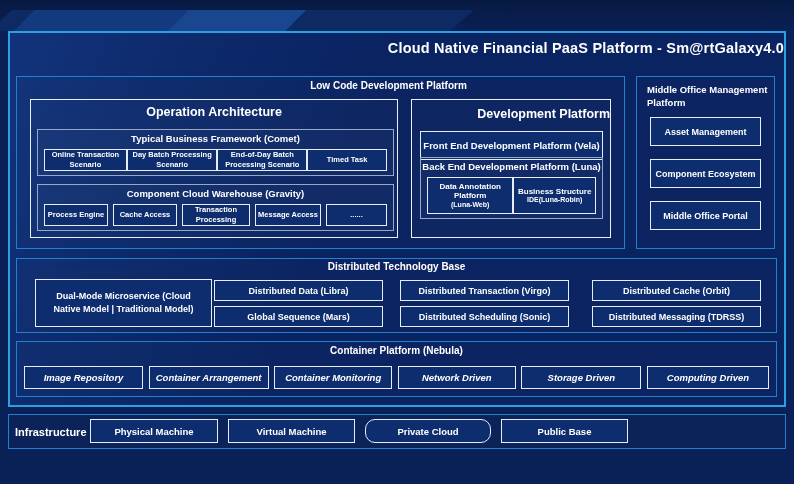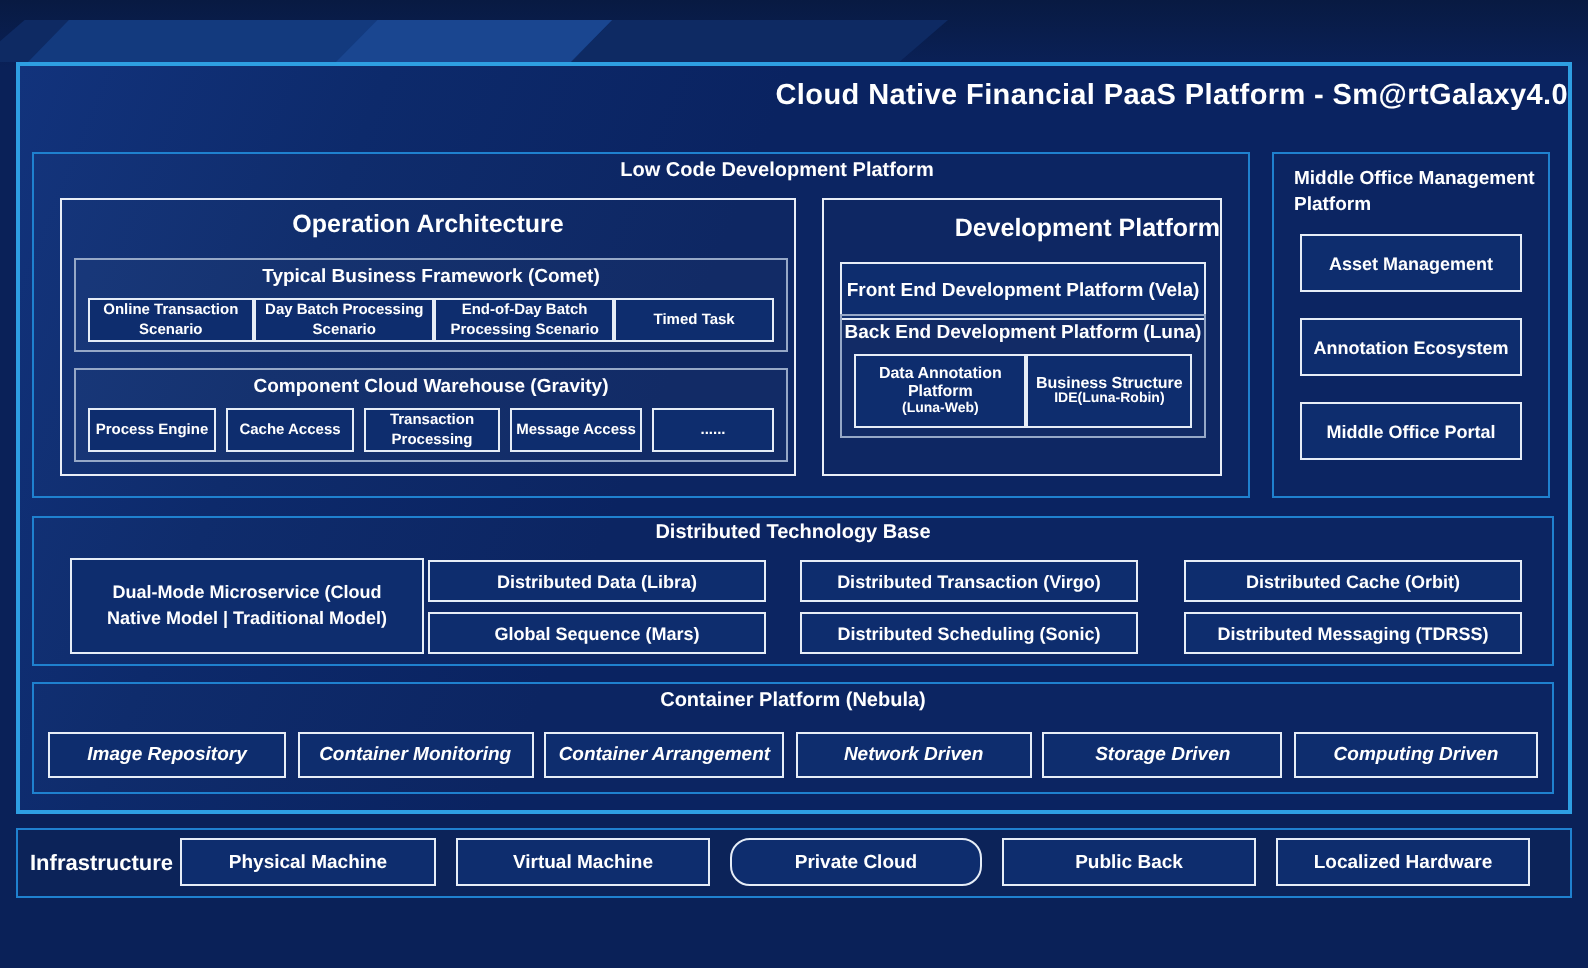--- a/index.html
+++ b/index.html
@@ -125,21 +125,21 @@
             <span class="code">IDE(Luna-Robin)</span>
           </div>
         </div>
       </div>
     </div>
   </div>
 
   <div class="abs section" id="middleoffice">
     <div class="abs" id="mo-label">Middle Office Management Platform</div>
     <div class="abs node mo-item" style="top:40px;">Asset Management</div>
-    <div class="abs node mo-item" style="top:82px;">Annotation Ecosystem</div>
+    <div class="abs node mo-item" style="top:82px;">Component Ecosystem</div>
     <div class="abs node mo-item" style="top:124px;">Middle Office Portal</div>
   </div>
 
   <div class="abs section" id="distributed">
     <div class="abs sec-label" id="dist-label">Distributed Technology Base</div>
 
     <div class="abs node" id="dual-mode">
       <span class="blk"><span>Dual-Mode Microservice</span> <span>(Cloud Native Model | Traditional Model)</span></span>
     </div>
 
@@ -148,30 +148,29 @@
     <div class="abs node dist-node dcol2 drow1">Distributed Transaction (Virgo)</div>
     <div class="abs node dist-node dcol2 drow2">Distributed Scheduling (Sonic)</div>
     <div class="abs node dist-node dcol3 drow1">Distributed Cache (Orbit)</div>
     <div class="abs node dist-node dcol3 drow2">Distributed Messaging (TDRSS)</div>
   </div>
 
   <div class="abs section" id="container-platform">
     <div class="abs sec-label" id="cp-label">Container Platform (Nebula)</div>
     <div id="cp-row">
       <div class="node" style="width:117px;">Image Repository</div>
+      <div class="node" style="width:118px;">Container Arrangement</div>
       <div class="node" style="width:116px;">Container Monitoring</div>
-      <div class="node" style="width:118px;">Container Arrangement</div>
       <div class="node" style="width:116px;">Network Driven</div>
       <div class="node" style="width:118px;">Storage Driven</div>
       <div class="node" style="width:120px;">Computing Driven</div>
     </div>
   </div>
 
 </div>
 
 <div id="infrastructure">
   <div class="abs" id="infra-label">Infrastructure</div>
   <div class="abs node infra-item" style="left:81px;width:126px;">Physical Machine</div>
   <div class="abs node infra-item" style="left:219px;width:125px;">Virtual Machine</div>
   <div class="abs node infra-item" style="left:356px;width:124px;border-radius:10px;">Private Cloud</div>
-  <div class="abs node infra-item" style="left:492px;width:125px;">Public Back</div>
-  <div class="abs node infra-item" style="left:629px;width:125px;">Localized Hardware</div>
+  <div class="abs node infra-item" style="left:492px;width:125px;">Public Base</div>
 </div>
 
 </body></html>

